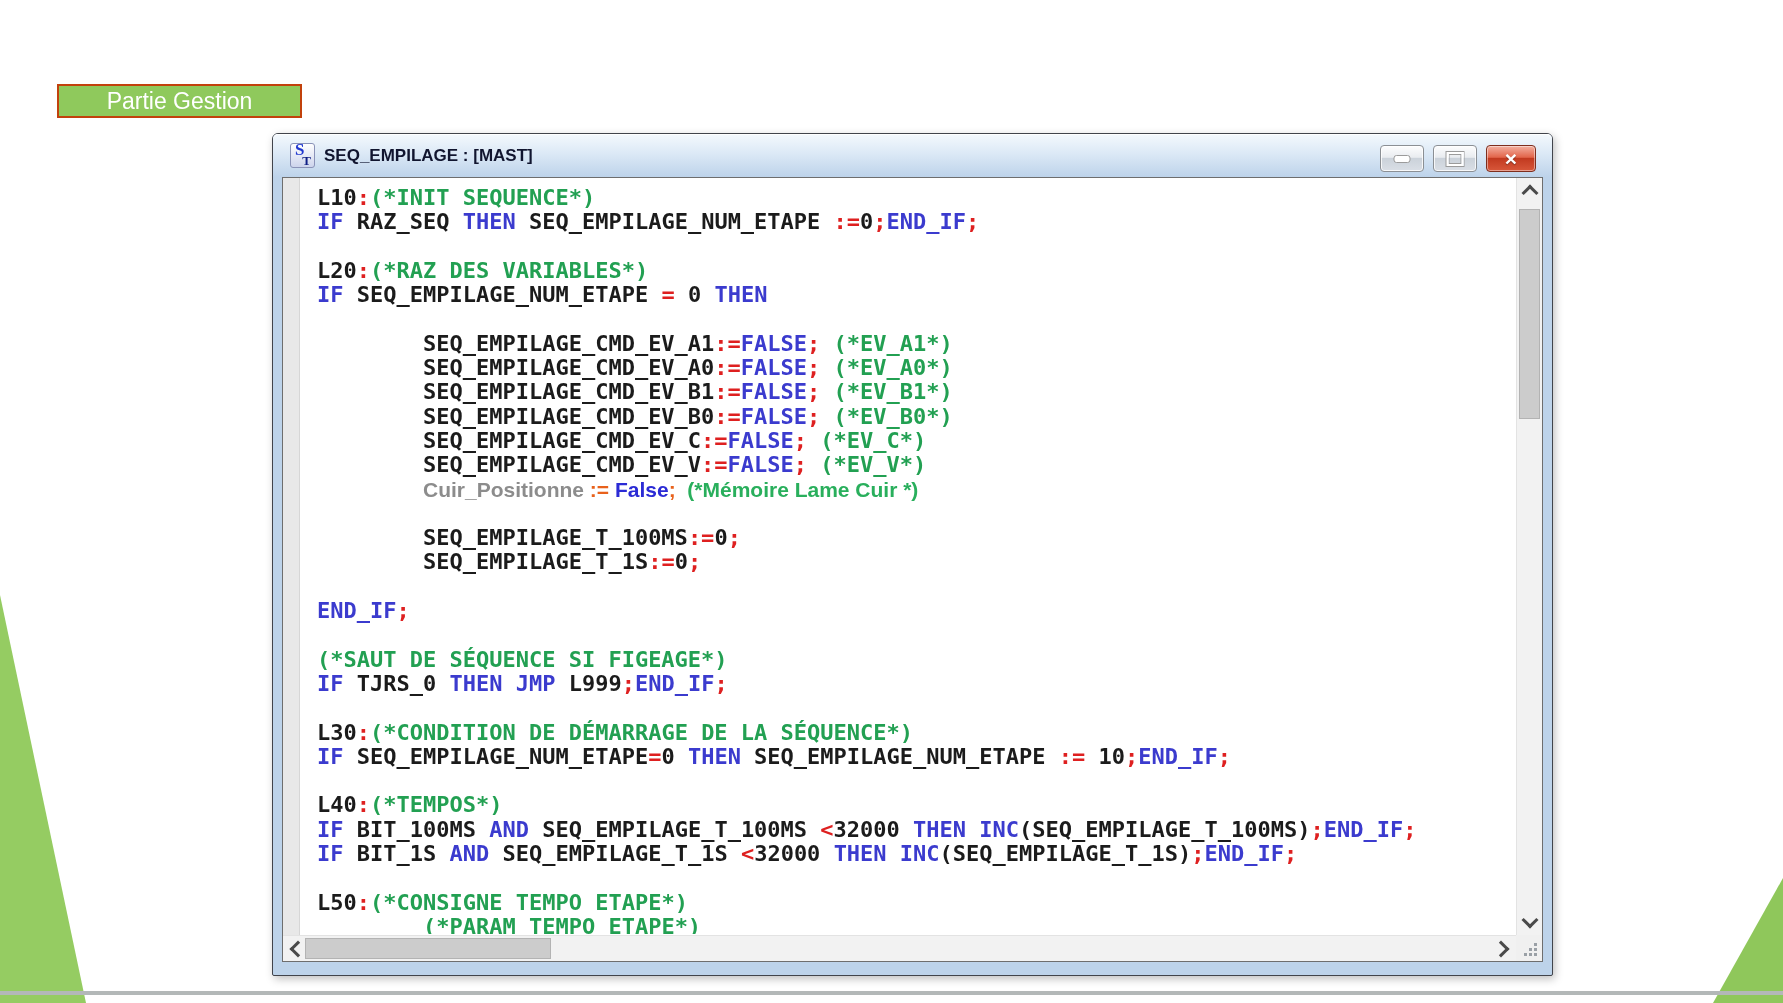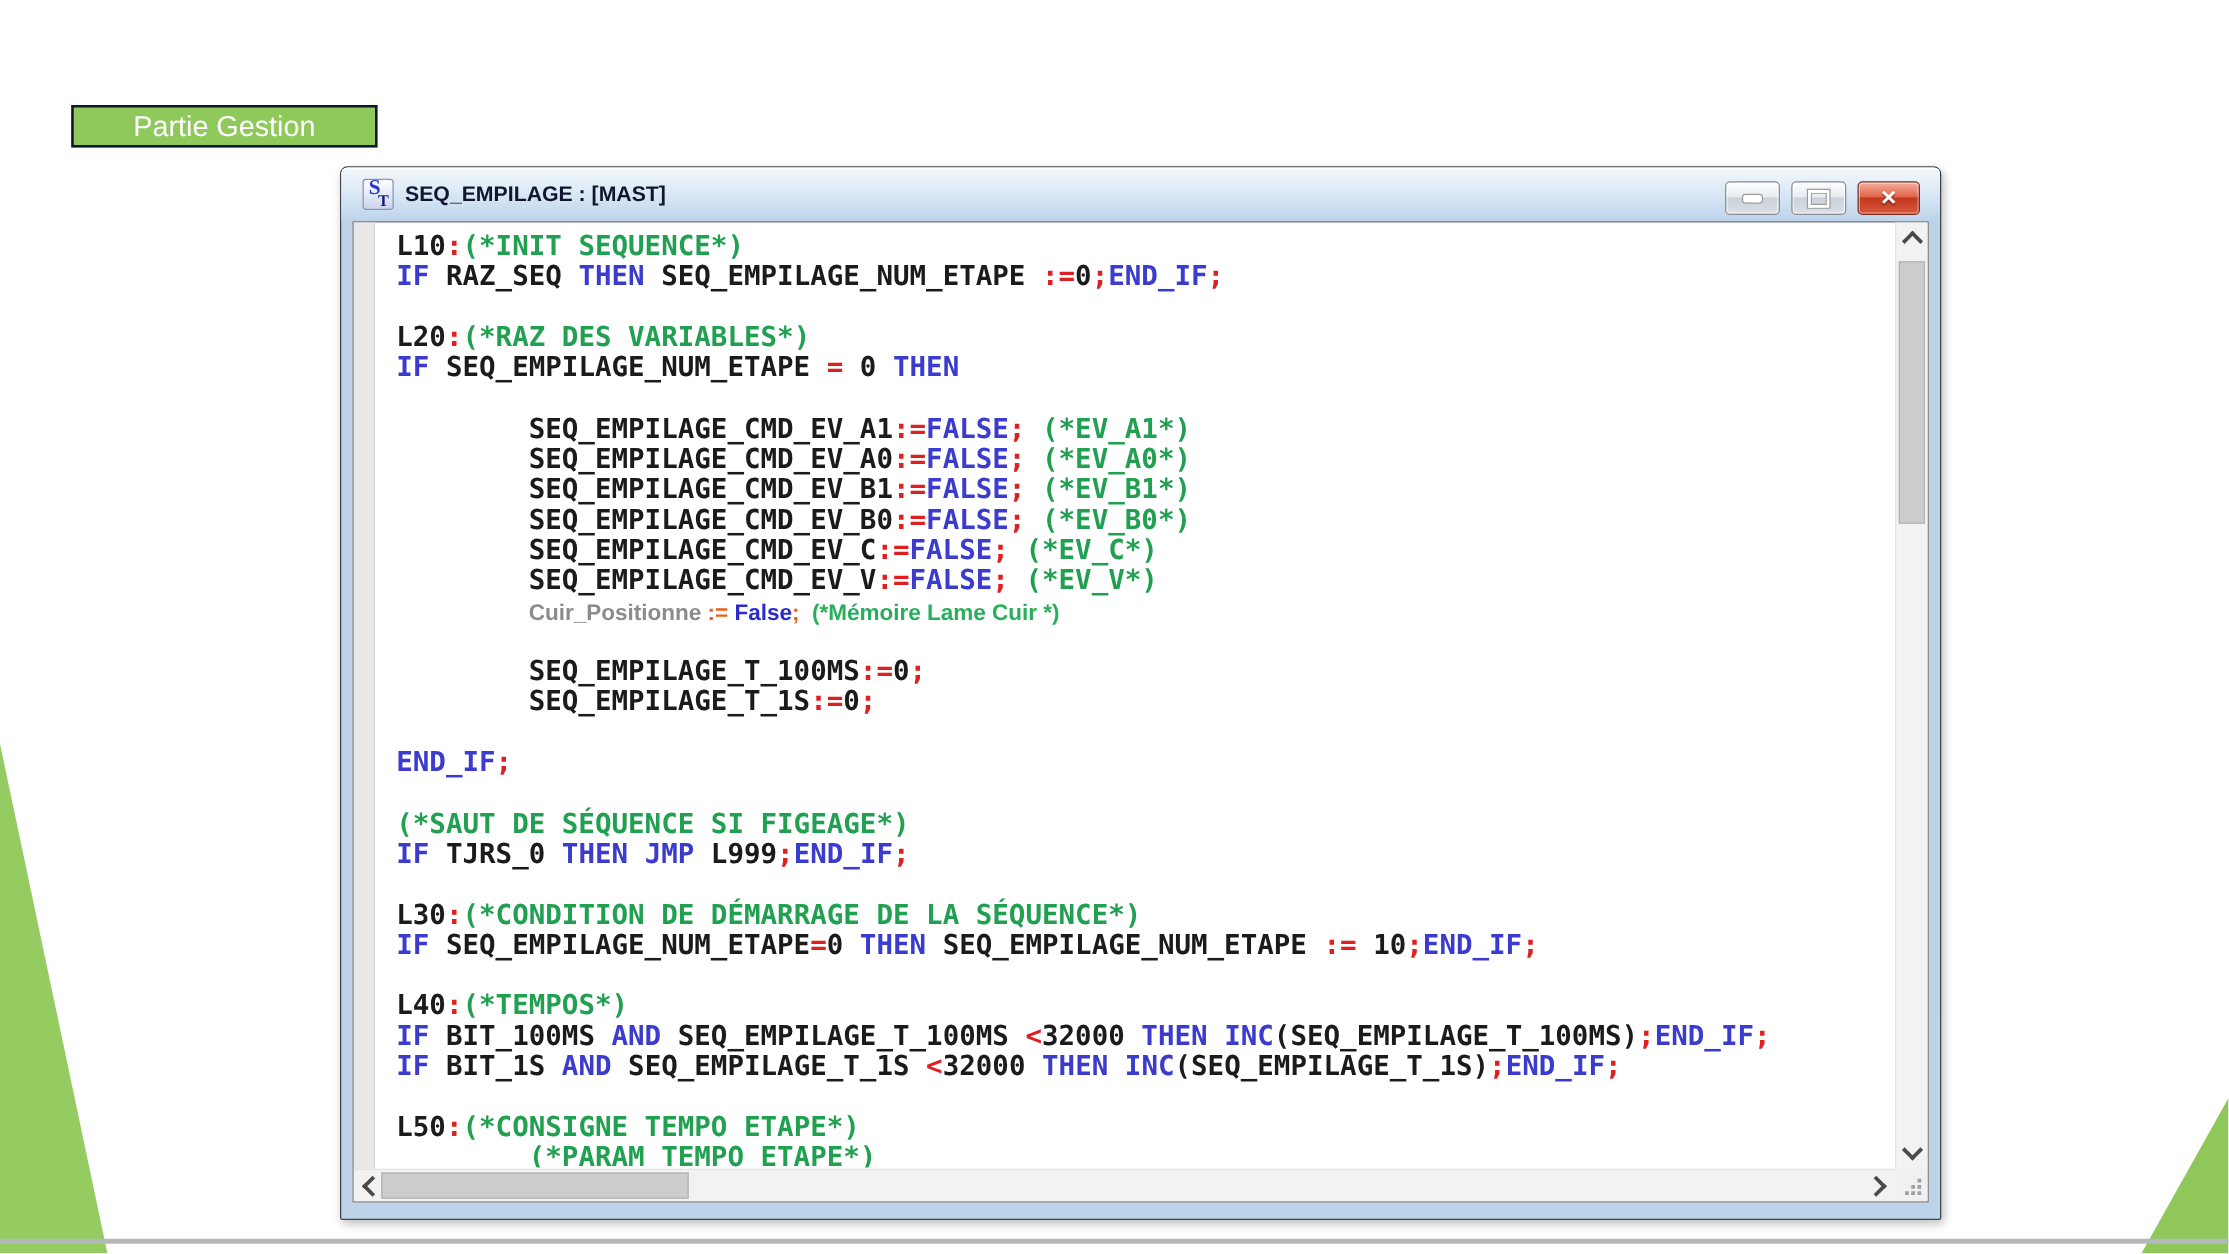--- a/index.html
+++ b/index.html
@@ -3,21 +3,21 @@
 <meta charset="utf-8">
 <style>
   html,body{margin:0;padding:0;background:#fff;}
   .slide{position:relative;width:1783px;height:1003px;background:#ffffff;overflow:hidden;
          font-family:"Liberation Sans",sans-serif;}
 
   
   .page-title{position:absolute;top:4px;left:0;width:100%;text-align:center;
               font-size:48px;font-weight:400;color:#8CC752;}
   .badge{position:absolute;left:57px;top:84px;width:245px;height:34px;background:#8FC95C;
-         border:2px solid #0f172a;box-sizing:border-box;color:#ffffff;font-size:23px;
+         border:2px solid #c2410c;box-sizing:border-box;color:#ffffff;font-size:23px;
          display:flex;align-items:center;justify-content:center;}
   .tri-left{position:absolute;left:0;top:595px;width:86px;height:408px;background:#95CC62;
             clip-path:polygon(0 0,100% 100%,0 100%);}
   .tri-right{position:absolute;left:1713px;top:878px;width:70px;height:125px;background:#8FC75B;
              clip-path:polygon(100% 0,100% 100%,0 100%);}
   .edge-strip{position:absolute;left:0;top:991px;width:100%;height:4px;background:#B3B8B8;}
 
   
   .window{position:absolute;left:272px;top:133px;width:1281px;height:843px;background:#BDD3EA;
           border:1px solid #41444B;border-radius:6px 6px 2px 2px;box-sizing:border-box;
@@ -48,21 +48,21 @@
 
   
   .editor{position:absolute;left:9px;right:9px;top:43px;bottom:13px;background:#ffffff;
           border:1px solid #6E6E6E;box-sizing:border-box;}
   .margin-strip{position:absolute;left:0;top:0;bottom:26px;width:16px;background:#E8E8E8;
                 border-right:1px solid #D6D6D6;}
   .code{position:absolute;left:34px;top:7px;right:28px;bottom:27px;overflow:hidden;
         font-family:"DejaVu Sans Mono",monospace;font-size:22px;font-weight:700;white-space:pre;}
   .code-line{height:24.3px;}
   .tok-t{color:#1B1B1B}.tok-k{color:#3B3BCE}.tok-o{color:#DE2020}.tok-c{color:#22A052}
-  .tok-an,.tok-ao,.tok-av,.tok-ac{font-family:"Liberation Sans",sans-serif;font-size:18px;}
+  .tok-an,.tok-ao,.tok-av,.tok-ac{font-family:"Liberation Sans",sans-serif;font-size:21px;}
   .tok-an{color:#8C8C8C}.tok-ao{color:#E8611B}.tok-av{color:#2B2BD5}.tok-ac{color:#29AF5C}
 
   
   .vscroll{position:absolute;top:0;right:0;bottom:26px;width:26px;background:#F2F2F2;
            border-left:1px solid #E3E3E3;box-sizing:border-box;}
   .hscroll{position:absolute;left:0;right:26px;bottom:0;height:26px;background:#F2F2F2;
            border-top:1px solid #E3E3E3;box-sizing:border-box;}
   .vthumb{position:absolute;left:2px;right:2px;top:31px;height:208px;background:#CCCCCC;border:1px solid #B3B3B3;}
   .hthumb{position:absolute;top:2px;bottom:2px;left:22px;width:244px;background:#CCCCCC;border:1px solid #B3B3B3;}
   .chev{position:absolute;width:9px;height:9px;border-left:3px solid #4A4A4A;border-top:3px solid #4A4A4A;}

